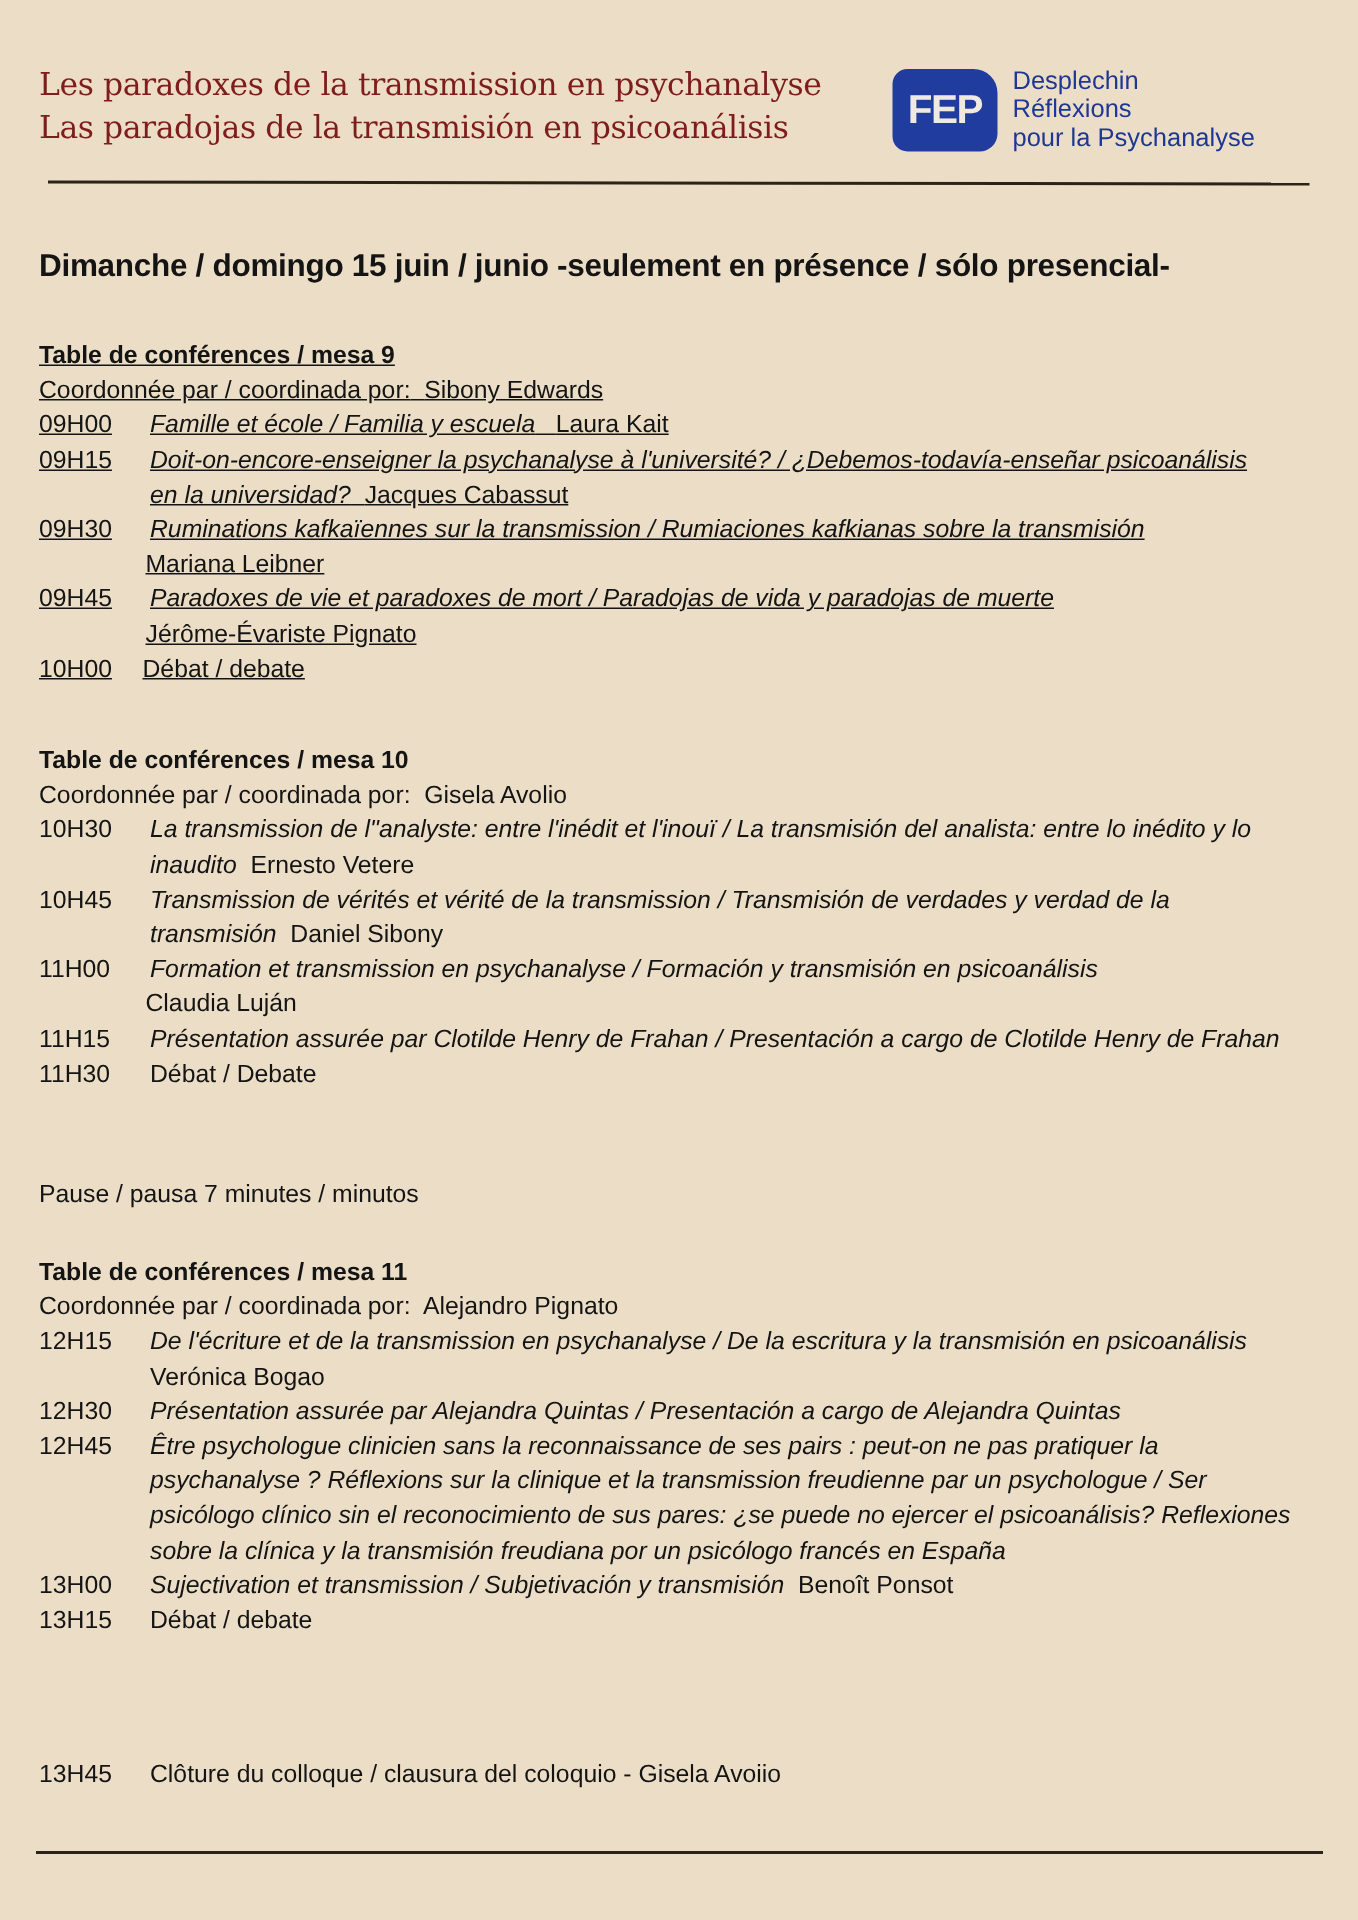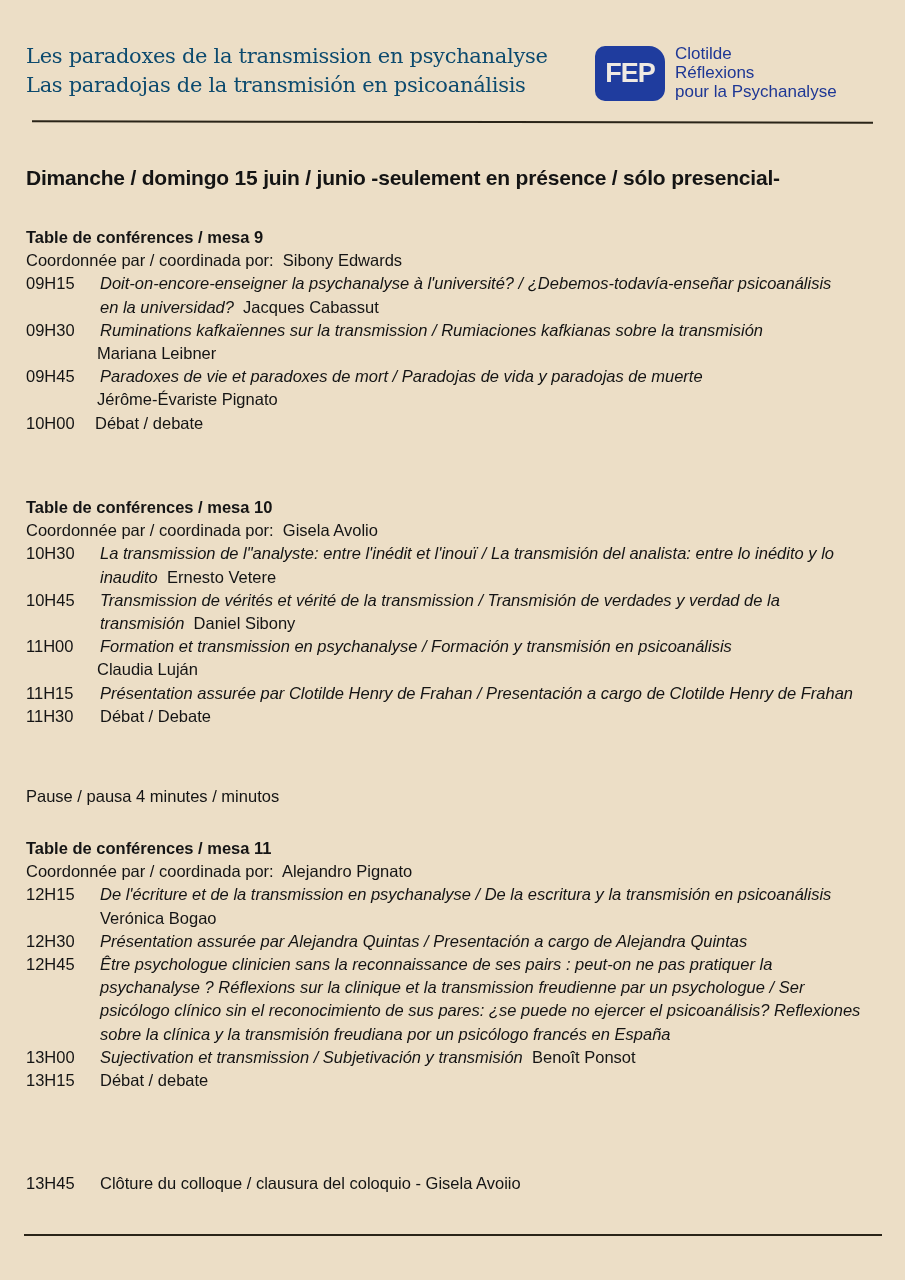--- a/index.html
+++ b/index.html
@@ -6,21 +6,21 @@
   body {
     width:905px; height:1280px; overflow:hidden;
     background:#ecdec6;
     font-family:"Liberation Sans", sans-serif;
     color:#141414;
     position:relative;
   }
   .header-title {
     position:absolute; left:26px; top:42px;
     font-family:"DejaVu Serif", serif; font-size:21px; line-height:29px;
-    color:#0c4a6e; letter-spacing:-0.3px;
+    color:#7f1d1d; letter-spacing:-0.3px;
   }
   .logo { position:absolute; left:595px; top:46px; }
   .logo-box {
     width:70px; height:55px; background:#1f3c9e; border-radius:10px 16px 12px 10px;
     display:flex; align-items:center; justify-content:center;
     color:#efe9e2; font-weight:bold; font-size:27px; letter-spacing:-1px;
     font-family:"Liberation Sans", sans-serif;
   }
   .logo-text {
     position:absolute; left:675px; top:44px;
@@ -45,32 +45,36 @@
 
 <div class="header-title">
   <div>Les paradoxes de la transmission en psychanalyse</div>
   <div>Las paradojas de la transmisión en psicoanálisis</div>
 </div>
 
 <div class="logo">
   <div class="logo-box">FEP</div>
 </div>
 <div class="logo-text">
-  <div>Clotilde</div>
+  <div>Desplechin</div>
   <div>Réflexions</div>
   <div>pour la Psychanalyse</div>
 </div>
 
 <div class="rule-top"></div>
 
 <div class="day-heading">Dimanche / domingo 15 juin / junio  -seulement en présence / sólo presencial-</div>
 
-<div class="section" style="top:226px; width:850px;">
+<div class="section" style="top:226px; width:850px;text-decoration:underline;">
   <div class="section-title">Table de conférences / mesa 9</div>
   <div><span>Coordonnée par / coordinada por:</span>&nbsp; <span>Sibony Edwards</span></div>
+  <div class="row">
+      <span class="time">09H00</span>
+      <span class="talk"><span class="t">Famille et école / Familia y escuela</span>&nbsp;&nbsp; <span>Laura Kait</span></span>
+    </div>
   <div class="row">
       <span class="time">09H15</span>
       <span class="talk" style="padding-right:40px"><span class="t">Doit-on-encore-enseigner la psychanalyse à l'université? / ¿Debemos-todavía-enseñar psicoanálisis en la universidad?</span>&nbsp; <span>Jacques Cabassut</span></span>
     </div>
   <div class="row">
       <span class="time">09H30</span>
       <span class="talk"><span class="t">Ruminations kafkaïennes sur la transmission / Rumiaciones kafkianas sobre la transmisión</span></span>
     </div>
   <div class="indent">Mariana Leibner</div>
   <div class="row">
@@ -103,21 +107,21 @@
   <div class="row">
       <span class="time">11H15</span>
       <span class="talk" style="padding-right:0"><span class="t">Présentation assurée par Clotilde Henry de Frahan /  Presentación a cargo de Clotilde Henry de Frahan</span></span>
     </div>
   <div class="row">
       <span class="time">11H30</span>
       <span>Débat  / Debate</span>
     </div>
 </div>
 
-<div class="plain" style="top:787px;">Pause / pausa 4 minutes / minutos</div>
+<div class="plain" style="top:787px;">Pause / pausa 7 minutes / minutos</div>
 
 <div class="section" style="top:837px; width:850px;">
   <div class="section-title">Table de conférences / mesa 11</div>
   <div><span>Coordonnée par / coordinada por:</span>&nbsp; <span>Alejandro Pignato</span></div>
   <div class="row">
       <span class="time">12H15</span>
       <span class="talk" style="padding-right:40px"><span class="t">De l'écriture et de la transmission en psychanalyse / De la escritura y la transmisión en psicoanálisis</span>&nbsp; <span>Verónica Bogao</span></span>
     </div>
   <div class="row">
       <span class="time">12H30</span>

